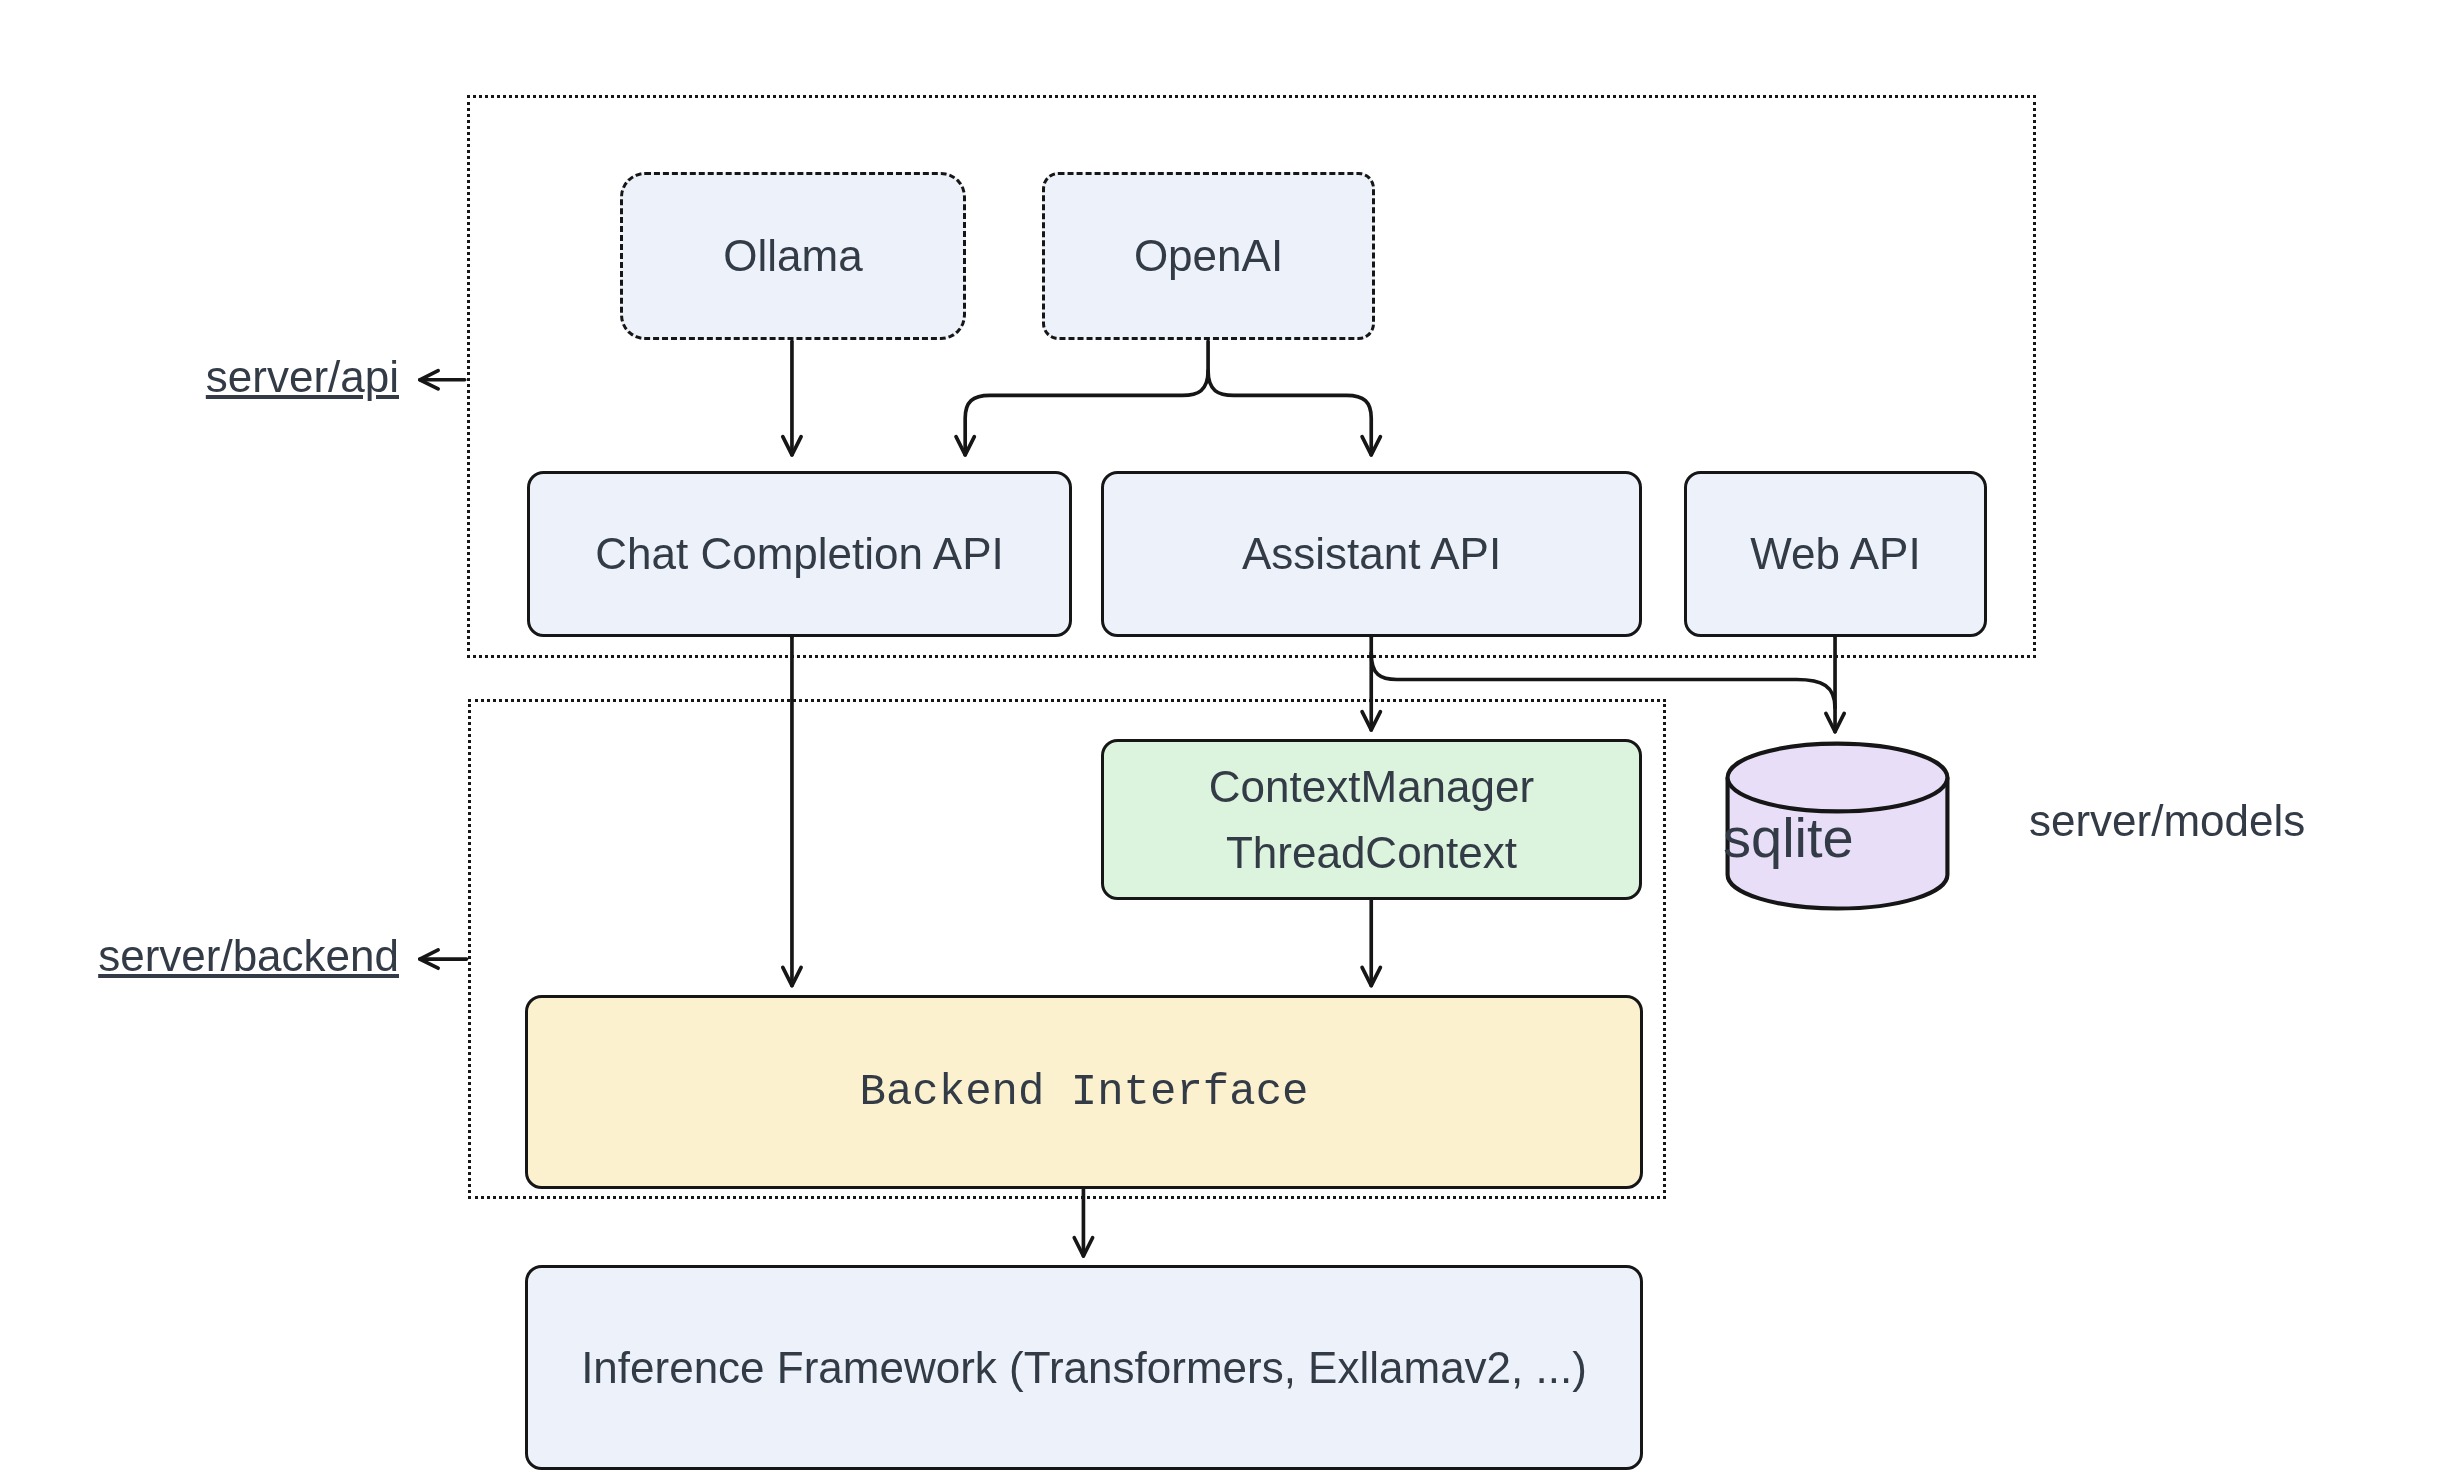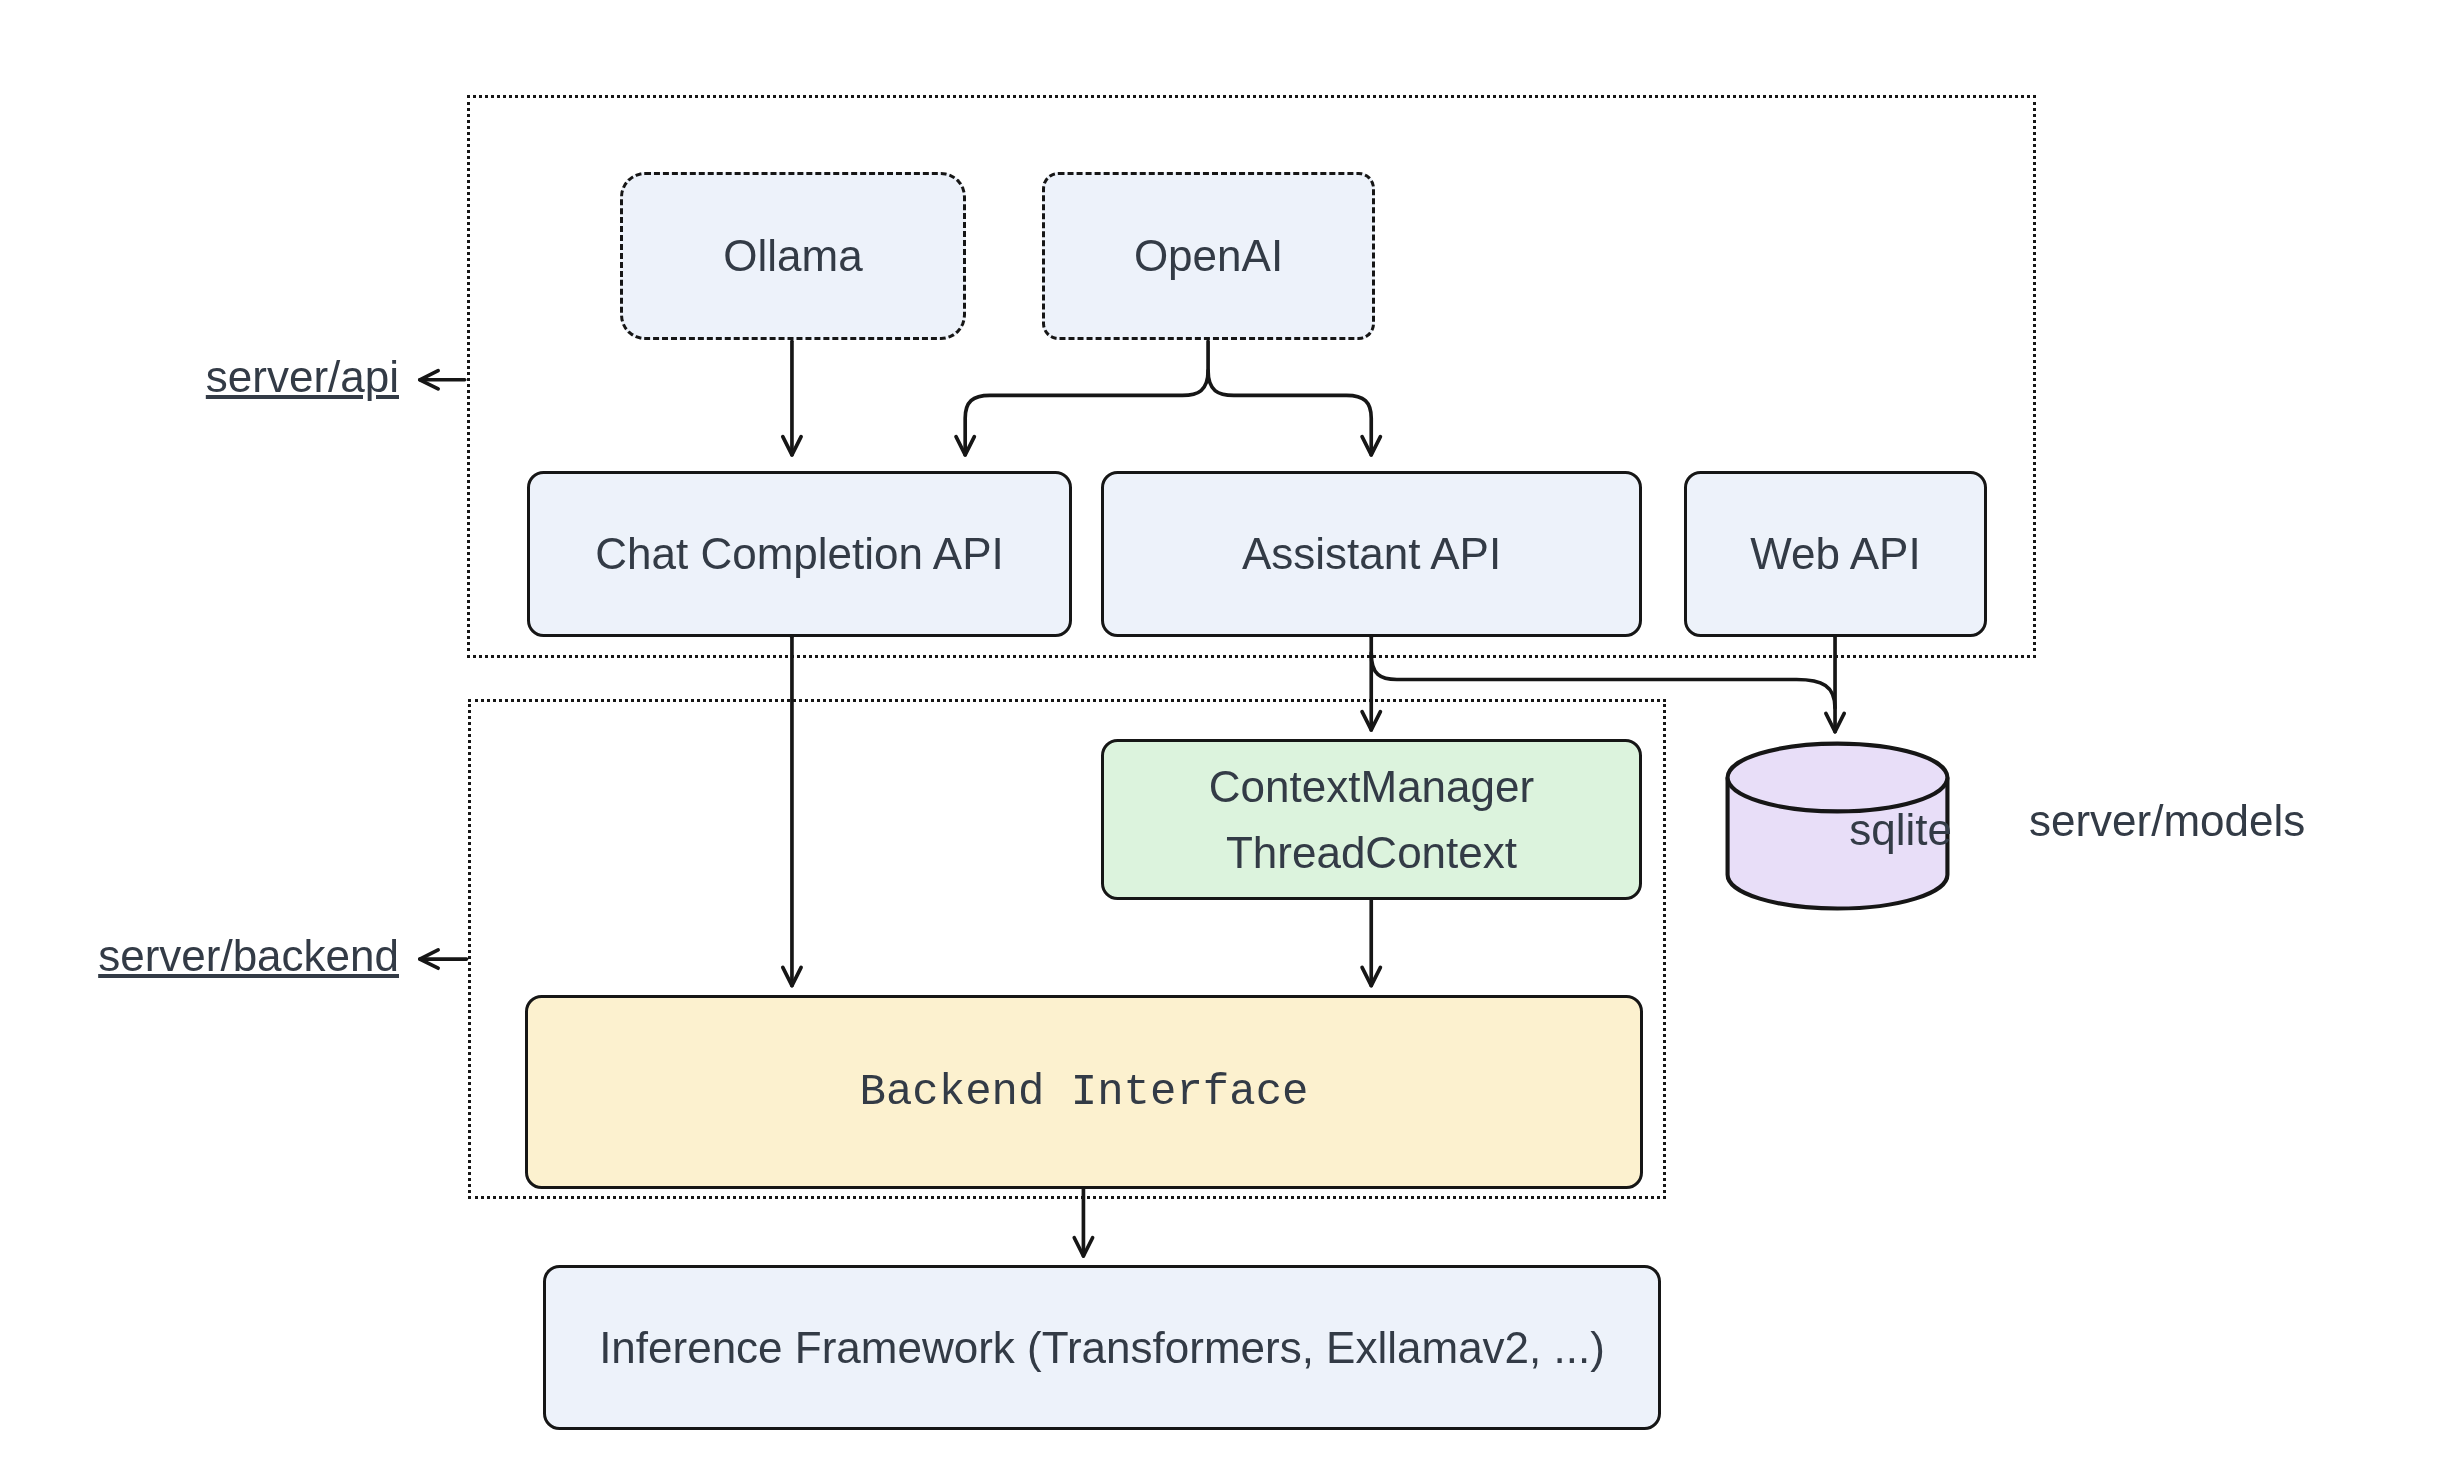--- a/index.html
+++ b/index.html
@@ -30,21 +30,21 @@
   .fill-green{background:var(--node-green);}
   .fill-yellow{background:var(--node-yellow);}
   .section-label{
     position:absolute;font-size:44px;color:var(--text);white-space:nowrap;
   }
   .right-align{text-align:right;text-decoration:underline;}
   .edges{position:absolute;left:0;top:0;width:2462px;height:1480px;}
   .cylinder{position:absolute;}
   .cylinder .cyl-label{
     position:absolute;left:0;top:66px;width:100%;height:100%;
-    text-align:right;font-size:44px;color:var(--text);
+    text-align:left;font-size:56px;color:var(--text);
   }
   .two-line span{display:block;}
 </style>
 </head>
 <body>
 
 <div class="stage">
 
   <div class="container-box" style="left:467px;top:95px;width:1569px;height:563px;"></div>
   <div class="container-box" style="left:468px;top:699px;width:1198px;height:500px;"></div>
@@ -102,21 +102,21 @@
       <path d="M5 42 L5 148 A120 37 0 0 0 245 148 L245 42" fill="#e8def8" stroke="#161616" stroke-width="4.5"></path>
       <ellipse cx="125" cy="42" rx="120" ry="37" fill="#e8def8" stroke="#161616" stroke-width="4.5"></ellipse>
     </svg>
     <div class="cyl-label">sqlite</div>
   </div>
 
   <div class="node fill-yellow" style="left:525px;top:995px;width:1118px;height:194px;font-family:Liberation Mono, monospace;">
     <span>Backend Interface</span>
   </div>
 
-  <div class="node fill-blue" style="left:543px;top:1265px;width:1118px;height:165px;">
+  <div class="node fill-blue" style="left:525px;top:1265px;width:1118px;height:205px;">
     <span>Inference Framework (Transformers, Exllamav2, ...)</span>
   </div>
 
   <div class="section-label right-align" style="left:124px;top:352px;width:275px;">server/api</div>
 
   <div class="section-label right-align" style="left:55px;top:931px;width:344px;">server/backend</div>
 
   <div class="section-label" style="left:2029px;top:796px;">server/models</div>
 
 </div>

